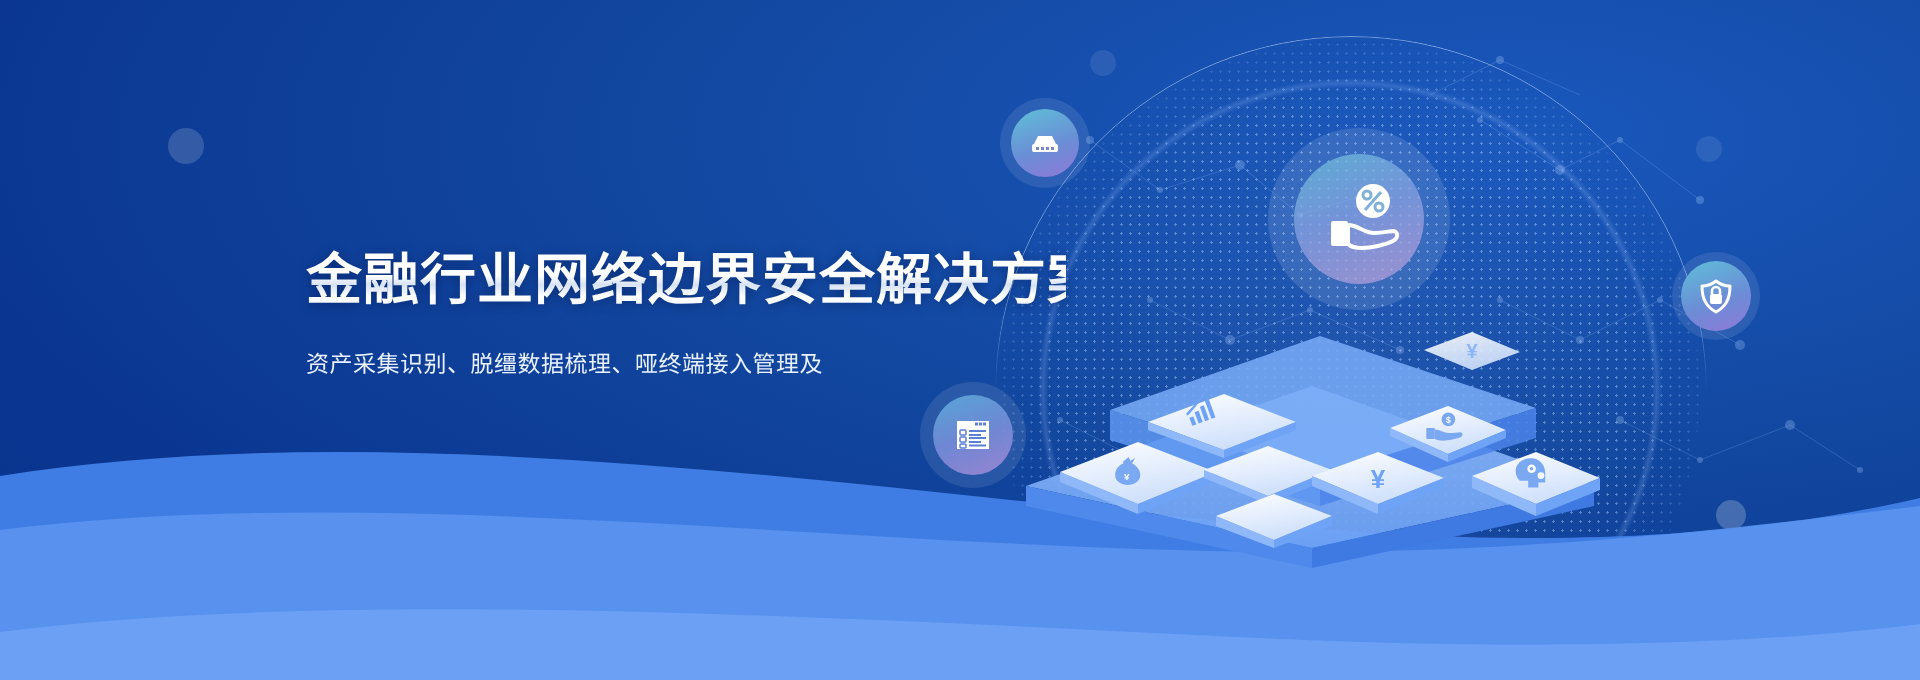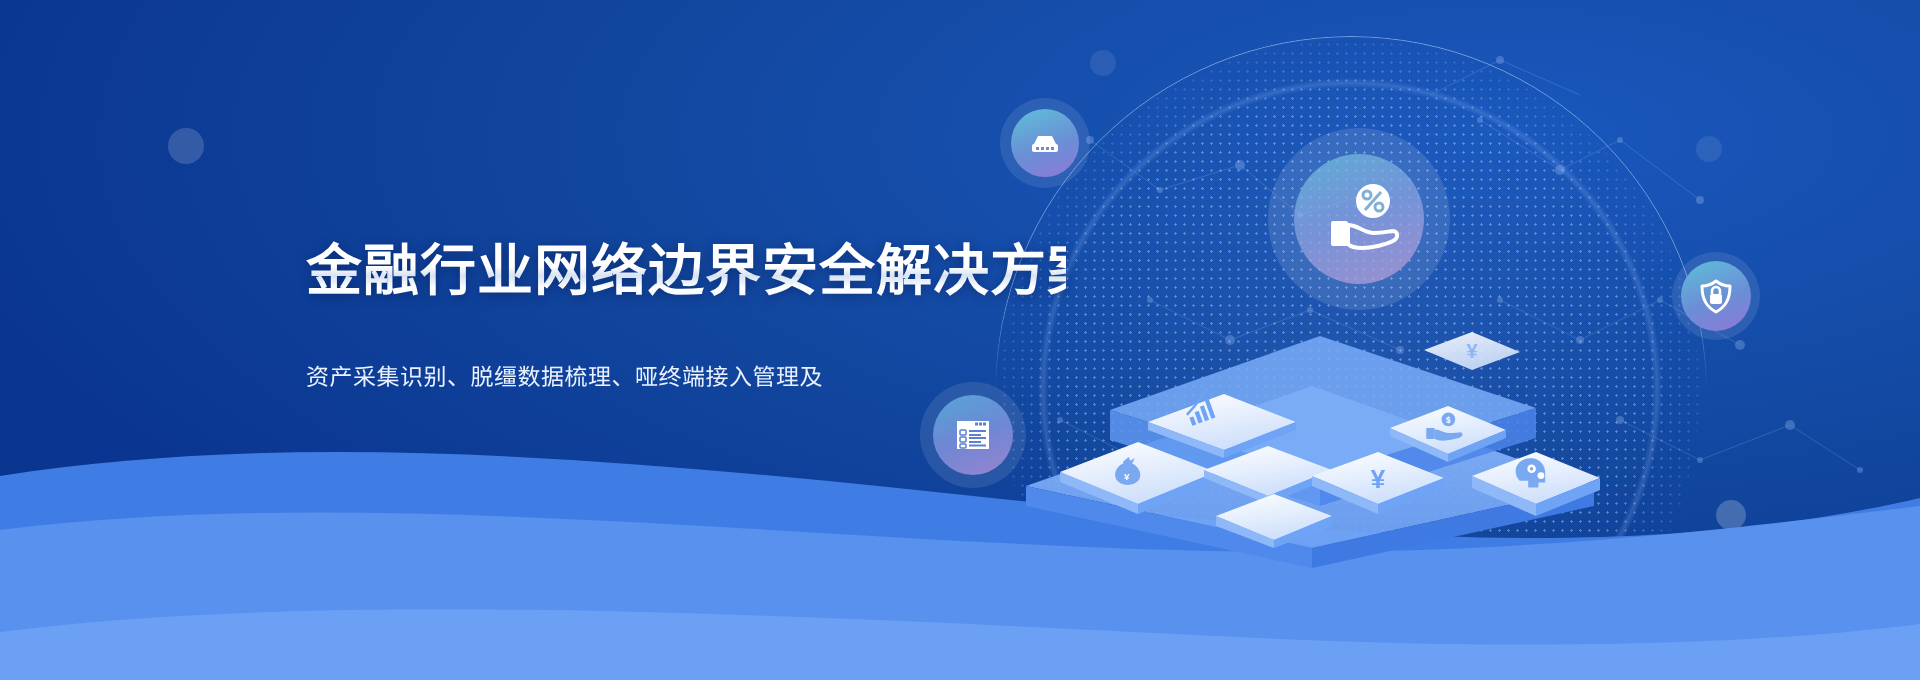--- a/index.html
+++ b/index.html
@@ -41,31 +41,31 @@
     -webkit-mask-image:linear-gradient(#000 0 36%, rgba(0,0,0,0) 50%);
             mask-image:linear-gradient(#000 0 36%, rgba(0,0,0,0) 50%);
   }
 
   .constellation{ position:absolute; inset:0; opacity:.55; }
 
   
   .waves{ position:absolute; left:0; right:0; bottom:0; height:300px; }
 
   
-  .copy{ position:absolute; left:306px; top:241px; width:760px; }
+  .copy{ position:absolute; left:306px; top:250px; width:760px; }
 
   .title{
     font-size:56px; line-height:1.08; font-weight:700; letter-spacing:1px;
     white-space:nowrap;
     background:linear-gradient(180deg,#ffffff 0%,#ffffff 42%,#d7e2f2 58%,#ffffff 78%,#eef3fb 100%);
     -webkit-background-clip:text; background-clip:text;
     color:transparent; -webkit-text-fill-color:transparent;
     filter:drop-shadow(0 2px 6px rgba(0,18,70,.45));
   }
-  .subtitle{ margin-top:56px; color:#eaf1ff; font-size:23px; line-height:1.78; letter-spacing:.5px; }
+  .subtitle{ margin-top:34px; color:#eaf1ff; font-size:23px; line-height:1.78; letter-spacing:.5px; }
   .subtitle div{ white-space:nowrap; }
 
   
   .bubble{ position:absolute; border-radius:50%; display:flex; align-items:center; justify-content:center; }
   .bubble .halo{
     position:absolute; inset:0; border-radius:50%;
     background:rgba(255,255,255,.10);
   }
   .bubble .core{
     position:absolute; border-radius:50%;

